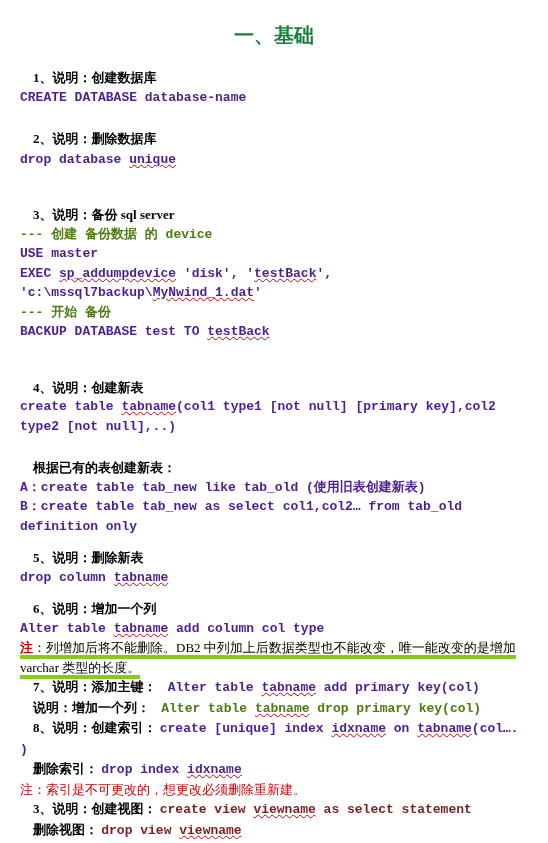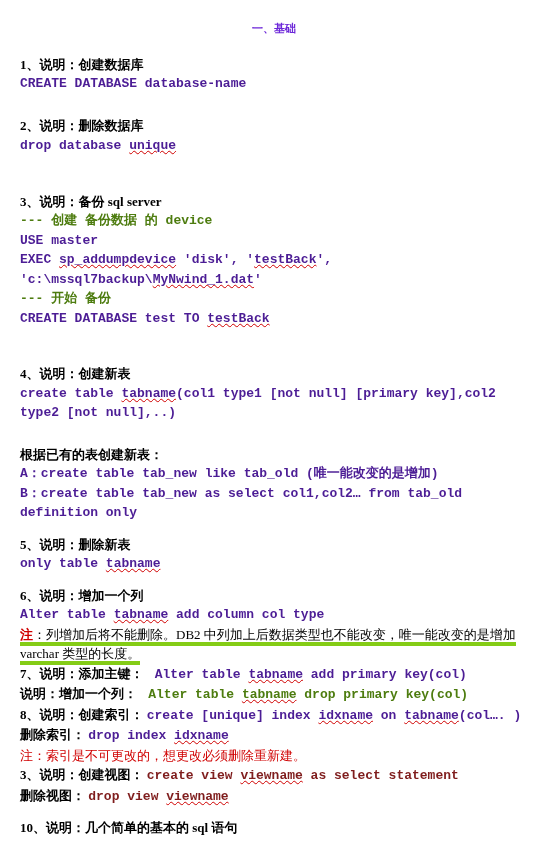--- a/index.html
+++ b/index.html
@@ -6,30 +6,31 @@
     margin: 0;
     padding: 20px;
     font-family: SimSun, "宋体", serif;
     font-size: 13px;
     line-height: 1.5;
     background: #fff;
     width: 548px;
     box-sizing: border-box;
   }
   .title {
-    color: #6d28d9;
+    color: #15803d;
     font-weight: bold;
     text-align: center;
-    font-size: 11px;
+    font-size: 20px;
     margin-bottom: 18px;
   }
   .heading {
     font-weight: bold;
     color: #000;
     margin-top: 12px;
+    margin-left: 13px;
   }
   .code-blue { color: #4c1d95; font-weight: bold; font-family: "Courier New", monospace; }
   .code-teal { color: #4d7c0f; font-weight: bold; font-family: "Courier New", monospace; }
   .code-green { color: #7f1d1d; font-weight: bold; font-family: "Courier New", monospace; }
   .red { color: #d00000; }
   .squiggle {
     text-decoration: underline wavy #d00000;
     text-decoration-thickness: 1px;
   }
   .underline-red {
@@ -58,37 +59,37 @@
 <div class="gap"></div>
 
 <div class="heading">3、说明：备份 sql server</div>
 <div class="code-teal">--- 创建 备份数据 的 device</div>
 <div class="code-blue">USE master</div>
 <div class="code-blue">
   <span>EXEC </span><span class="squiggle">sp_addumpdevice</span><span> 'disk', '</span><span class="squiggle">testBack</span><span>', 'c:\mssql7backup\</span><span class="squiggle">MyNwind_1.dat</span><span>'</span>
 </div>
 <div class="code-teal">--- 开始 备份</div>
 <div class="code-blue">
-  <span>CREATE DATABASE test TO </span><span class="squiggle">testBack</span>
+  <span>BACKUP DATABASE test TO </span><span class="squiggle">testBack</span>
 </div>
 
 <div class="gap"></div>
 
 <div class="heading">4、说明：创建新表</div>
 <div class="code-blue">
   <span>create table </span><span class="squiggle">tabname</span><span>(col1 type1 [not null] [primary key],col2 type2 [not null],..)</span>
 </div>
 <div class="gap-sm"></div>
 <div class="heading">根据已有的表创建新表：</div>
-<div class="code-blue">A：create table tab_new like tab_old (唯一能改变的是增加)</div>
+<div class="code-blue">A：create table tab_new like tab_old (使用旧表创建新表)</div>
 <div class="code-blue">B：create table tab_new as select col1,col2… from tab_old definition only</div>
 
 <div class="heading">5、说明：删除新表</div>
 <div class="code-blue">
-  <span>only table </span><span class="squiggle">tabname</span>
+  <span>drop column </span><span class="squiggle">tabname</span>
 </div>
 
 <div class="heading">6、说明：增加一个列</div>
 <div class="code-blue">
   <span>Alter table </span><span class="squiggle">tabname</span><span> add column col type</span>
 </div>
 <div>
   <span class="underline-red"><span class="red" style="font-weight:bold">注</span><span>：列增加后将不能删除。DB2 中列加上后数据类型也不能改变，唯一能改变的是增加 varchar 类型的长度。</span></span>
 </div>
 

